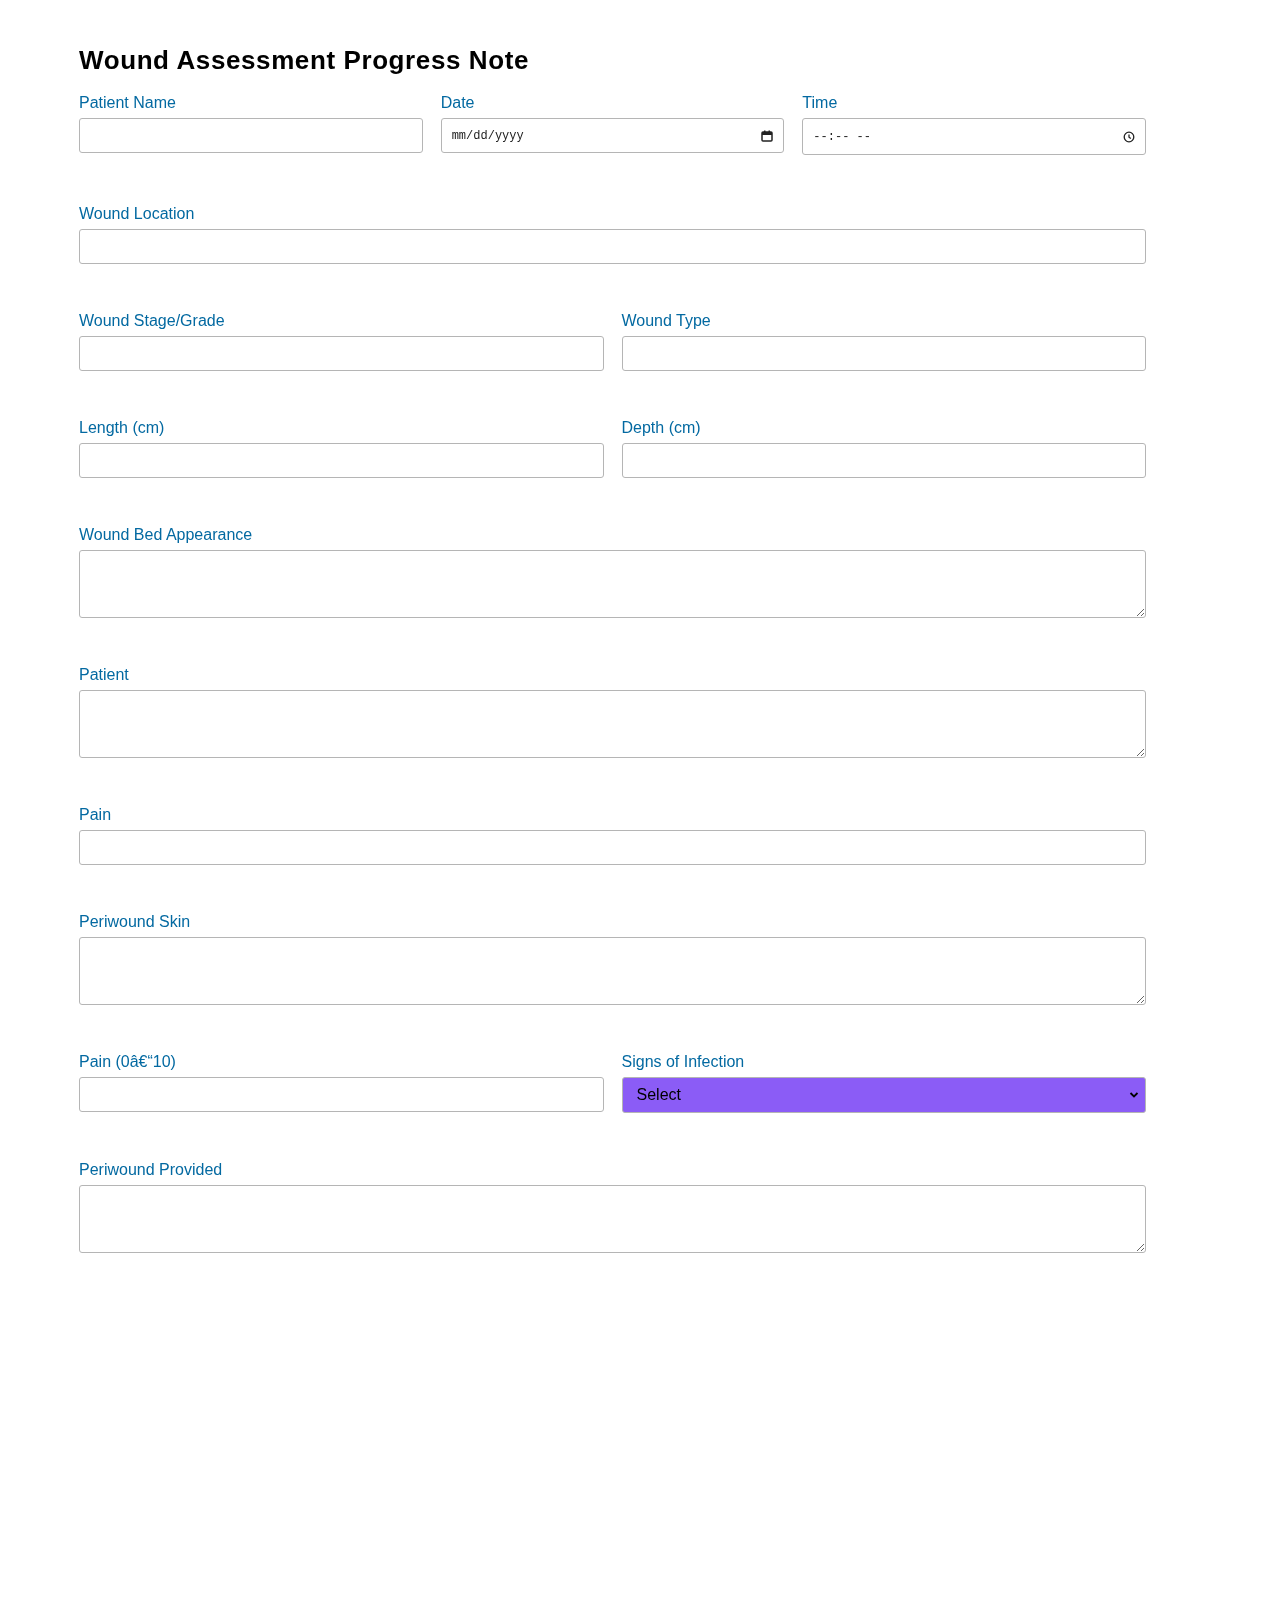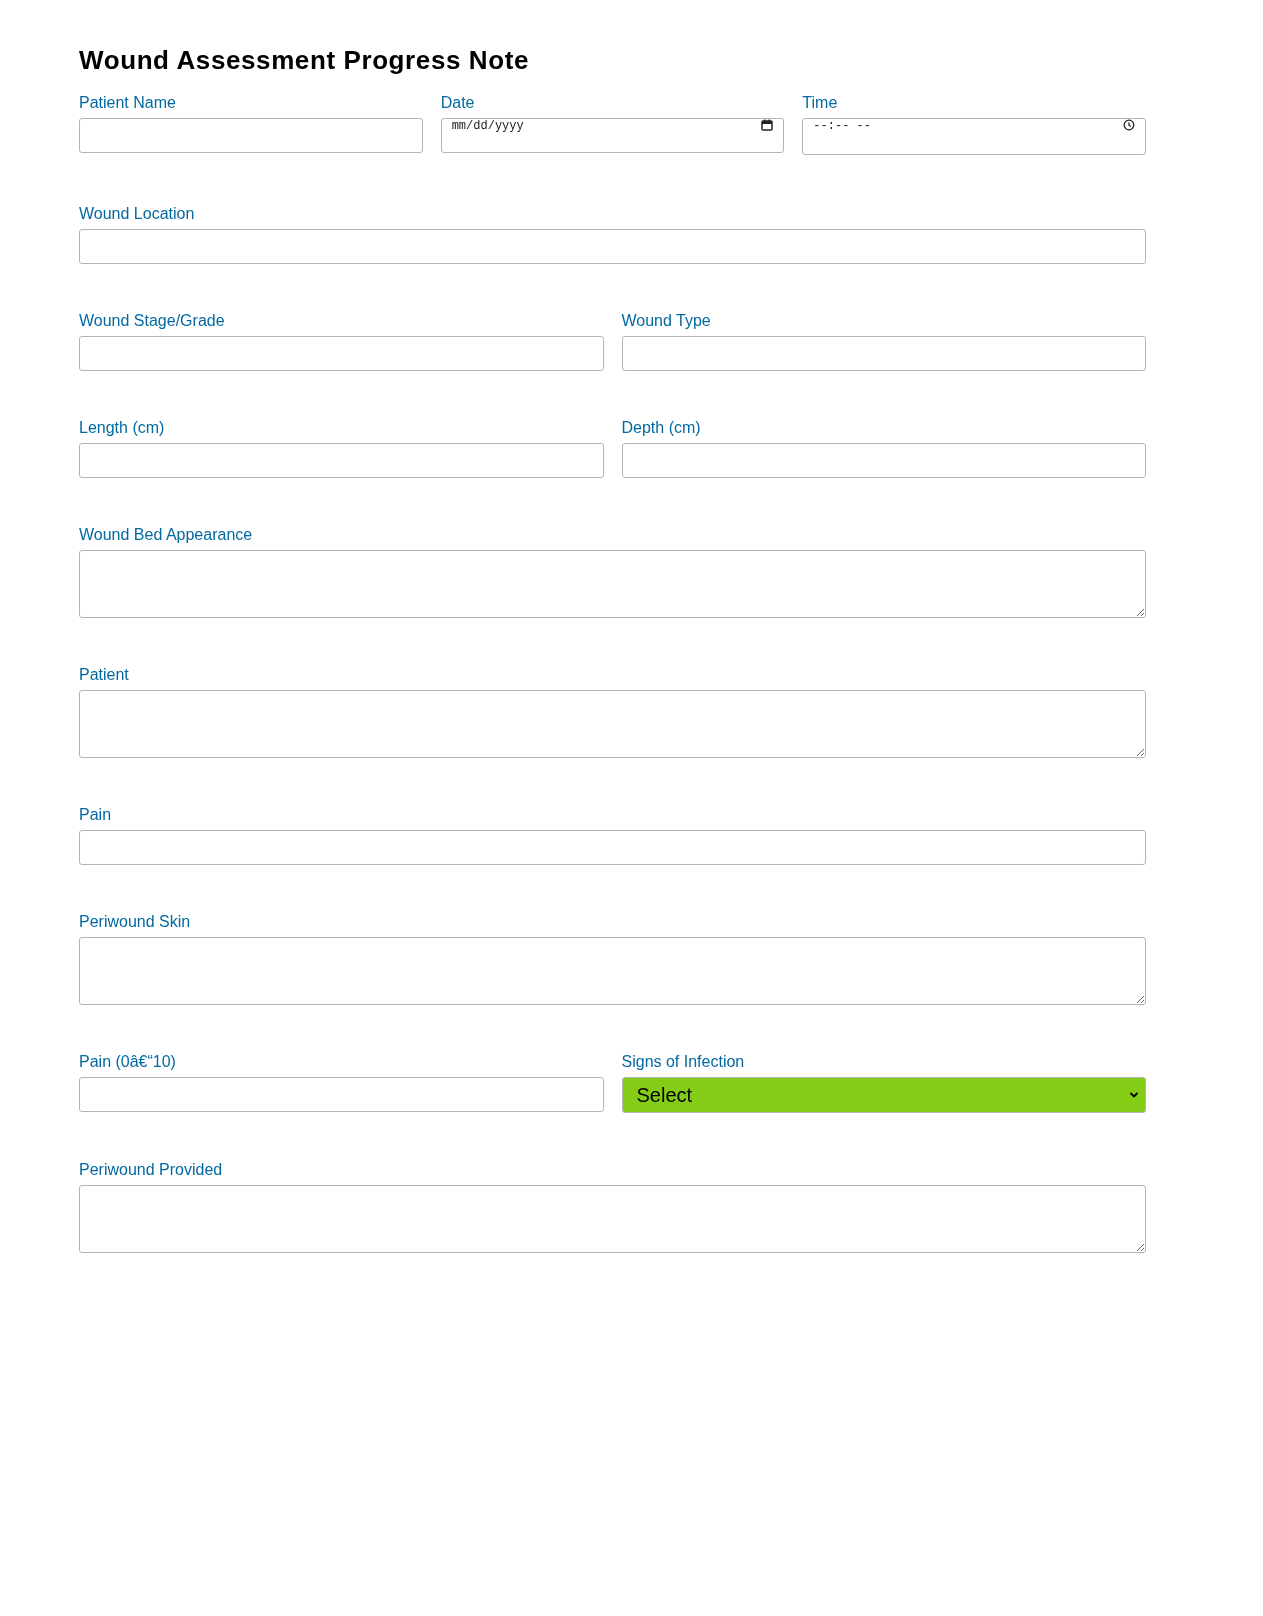--- a/index.html
+++ b/index.html
@@ -55,48 +55,48 @@
       font-size: 15px;
       padding: 0 10px;
       width: 100%;
       outline: none;
     }
     .input.mono {
       font-family: "Liberation Mono", monospace;
       font-size: 12px;
       color: #222;
       display: flex;
-      align-items: flex-start;
+      align-items: center;
       justify-content: space-between;
       gap: 20px;
     }
     .textarea {
       height: 68px;
       border: 1px solid #b5b5b5;
       border-radius: 3px;
       background: #fff;
       width: 100%;
       resize: vertical;
       font-family: "Liberation Sans", sans-serif;
       font-size: 15px;
       padding: 6px 10px;
       outline: none;
       display: block;
     }
     .select-box {
       height: 36px;
       border: 1px solid #b5b5b5;
       border-radius: 3px;
-      background: #84cc16;
+      background: #8b5cf6;
       width: 100%;
       display: flex;
       align-items: center;
       justify-content: space-between;
       padding: 0 6px 0 14px;
-      font-size: 20px;
+      font-size: 16px;
       color: #000;
     }
     .gap-50 { height: 50px; }
     .gap-48 { height: 48px; }
     .icon-svg { display: block; }
     .time-input { height: 37px; }
   </style>
 </head>
 <body>
 

